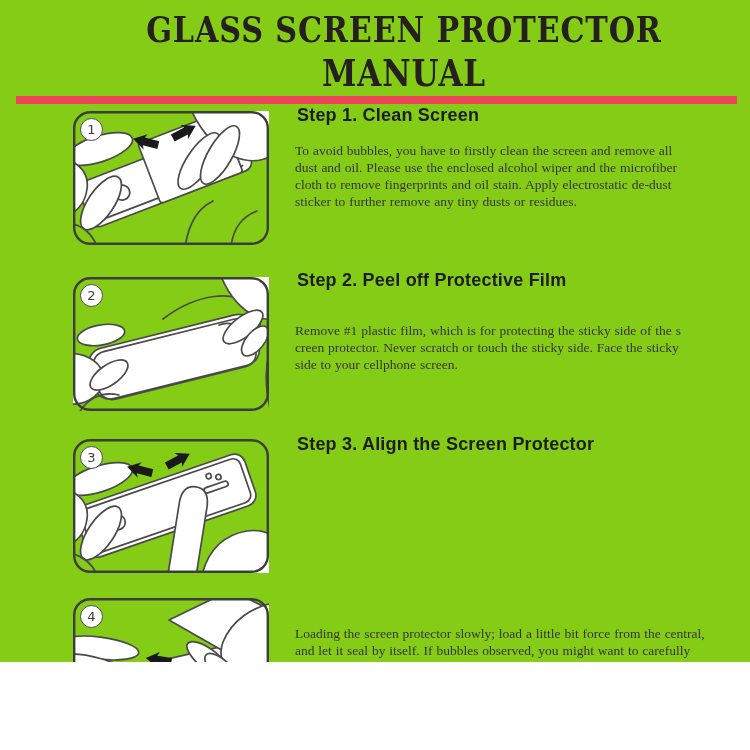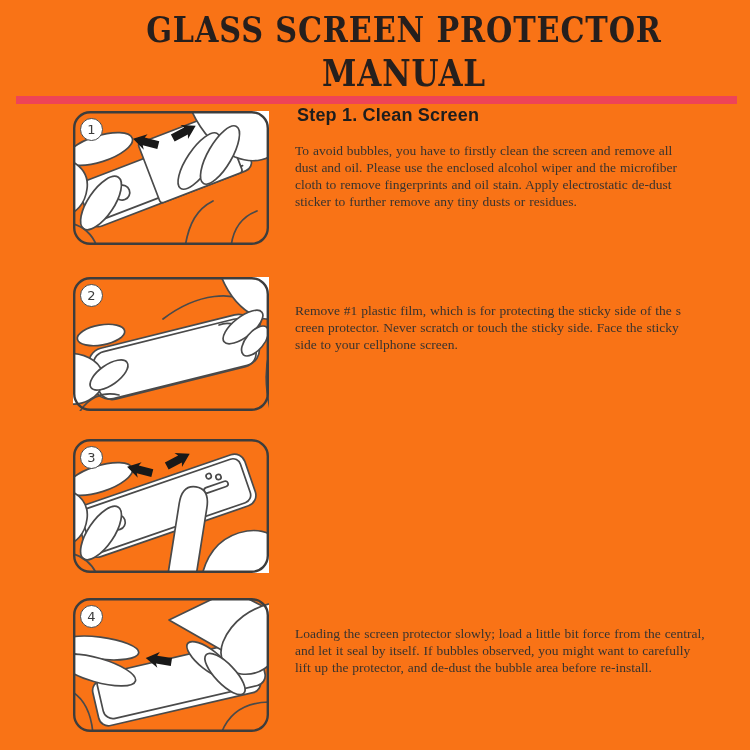--- a/index.html
+++ b/index.html
@@ -1,17 +1,17 @@
 <!DOCTYPE html>
 <html><head>
 <meta charset="utf-8">
 <style>
   html,body{margin:0;padding:0;background:#fff;}
   .page{
-    position:relative;width:750px;height:750px;background:#f97316;
+    position:relative;width:750px;height:662px;background:#84cc16;
     overflow:hidden;font-family:"Liberation Sans",sans-serif;
   }
   
   .title-line{
     position:absolute;left:0;width:750px;text-align:center;
     font-family:"DejaVu Serif",serif;font-weight:bold;color:#261f1d;
     letter-spacing:1px;white-space:nowrap;
     transform:translateX(29px) scaleX(0.84);transform-origin:50% 50%;
   }
   .title-l1{top:8px;font-size:36px;}
@@ -30,21 +30,21 @@
   }
   .step-heading{
     position:absolute;left:297px;top:0;margin:0;
     font:bold 18px "Liberation Sans",sans-serif;color:#1d1d1d;letter-spacing:.2px;text-align:center;
   }
   .step-body{
     position:absolute;left:295px;width:455px;margin:0;
     font:13.5px/17px "Liberation Serif",serif;color:#38332f;
     white-space:pre;word-spacing:.5px;
   }
-  #step1 .step-body{top:37px;} #step2 .step-body{top:32px;font-family:Liberation Serif, serif;}
+  #step1 .step-body{top:37px;} #step2 .step-body{top:52px;font-family:Liberation Serif, serif;}
   #step3 .step-body{top:44px;} #step4 .step-body{top:33px;}
   
   svg{display:block;}
   .wh{fill:#ffffff;stroke:#4a4a4a;stroke-width:1.7;stroke-linejoin:round;}
   .ln{fill:none;stroke:#4a4a4a;stroke-width:1.7;stroke-linecap:round;}
   .blk{fill:#191919;stroke:none;}
   .frame{fill:none;stroke:#3d3d3d;stroke-width:2.4;}
 </style>
 </head>
 <body>
@@ -104,20 +104,21 @@
         <ellipse class="wh" transform="rotate(40 182 64)" cx="182" cy="64" rx="9" ry="18"></ellipse>
         <path class="ln" d="M196,76 C192,92 192,112 198,136"></path>
         <ellipse class="wh" transform="rotate(-10 28 58)" cx="28" cy="58" rx="24" ry="10"></ellipse>
         <path class="wh" d="M-6,76 C14,76 32,86 30,104 C28,122 6,130 -6,126 Z"></path>
         <ellipse class="wh" transform="rotate(-35 36 98)" cx="36" cy="98" rx="22" ry="10"></ellipse>
         <path class="ln" d="M6,136 C14,122 28,114 46,118"></path>
         <rect class="frame" x="1.2" y="1.2" width="193.6" height="131.6" rx="16"></rect>
       </svg>
       <div class="badge">2</div>
     </figure>
+    <h2 class="step-heading">Step 2. Peel off Protective Film</h2>
     <p class="step-body">Remove #1 plastic film, which is for protecting the sticky side of the s
 creen protector. Never scratch or touch the sticky side. Face the sticky
 side to your cellphone screen.</p>
   </section>
 
   <section class="step" id="step3">
     <figure class="fig" style="margin:0">
       <svg width="196" height="134" viewBox="0 0 196 134">
         <ellipse class="wh" transform="rotate(-18 26 40)" cx="26" cy="40" rx="35" ry="13"></ellipse>
         <g transform="rotate(-19 98 66)">
@@ -136,20 +137,21 @@
         <path class="wh" d="M-6,50 C8,56 16,66 14,80 C12,96 2,104 -6,106 Z"></path>
         <path class="ln" d="M-4,114 C10,116 20,126 24,136"></path>
         <g>
           <polygon class="blk" transform="translate(56,20) rotate(14)" points="26,4 11,4 13,0 0,8 13,16 11,12 26,12"></polygon>
           <polygon class="blk" transform="translate(90,20) rotate(-28)" points="0,4 15,4 13,0 26,8 13,16 15,12 0,12"></polygon>
         </g>
         <rect class="frame" x="1.2" y="1.2" width="193.6" height="131.6" rx="16"></rect>
       </svg>
       <div class="badge">3</div>
     </figure>
+    <h2 class="step-heading">Step 3. Align the Screen Protector</h2>
   </section>
 
   <section class="step" id="step4">
     <figure class="fig" style="margin:0">
       <svg width="196" height="134" viewBox="0 0 196 134">
         <g transform="rotate(-13 102 86)">
           <rect class="wh" x="20" y="66" width="166" height="46" rx="10"></rect>
           <rect class="wh" x="26" y="60" width="166" height="46" rx="10"></rect>
         </g>
         <ellipse class="wh" transform="rotate(7 26 50)" cx="26" cy="50" rx="40" ry="11"></ellipse>

